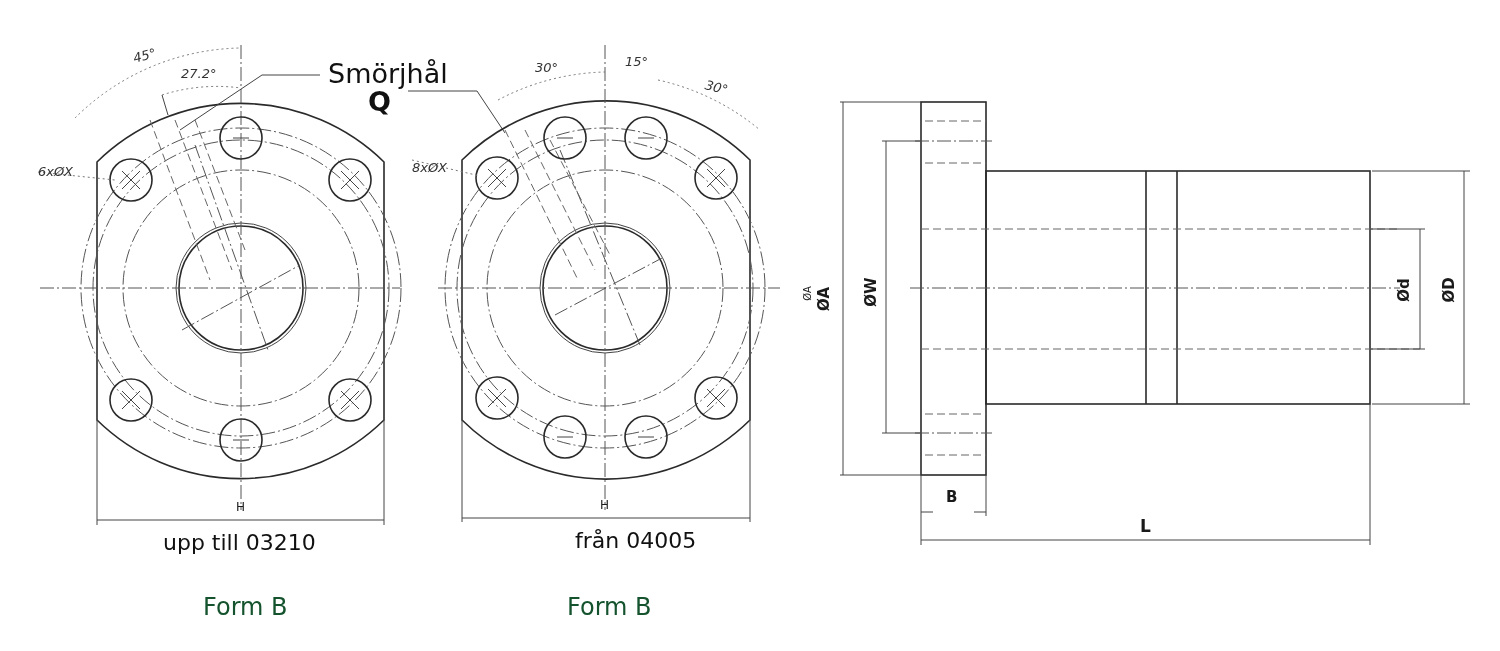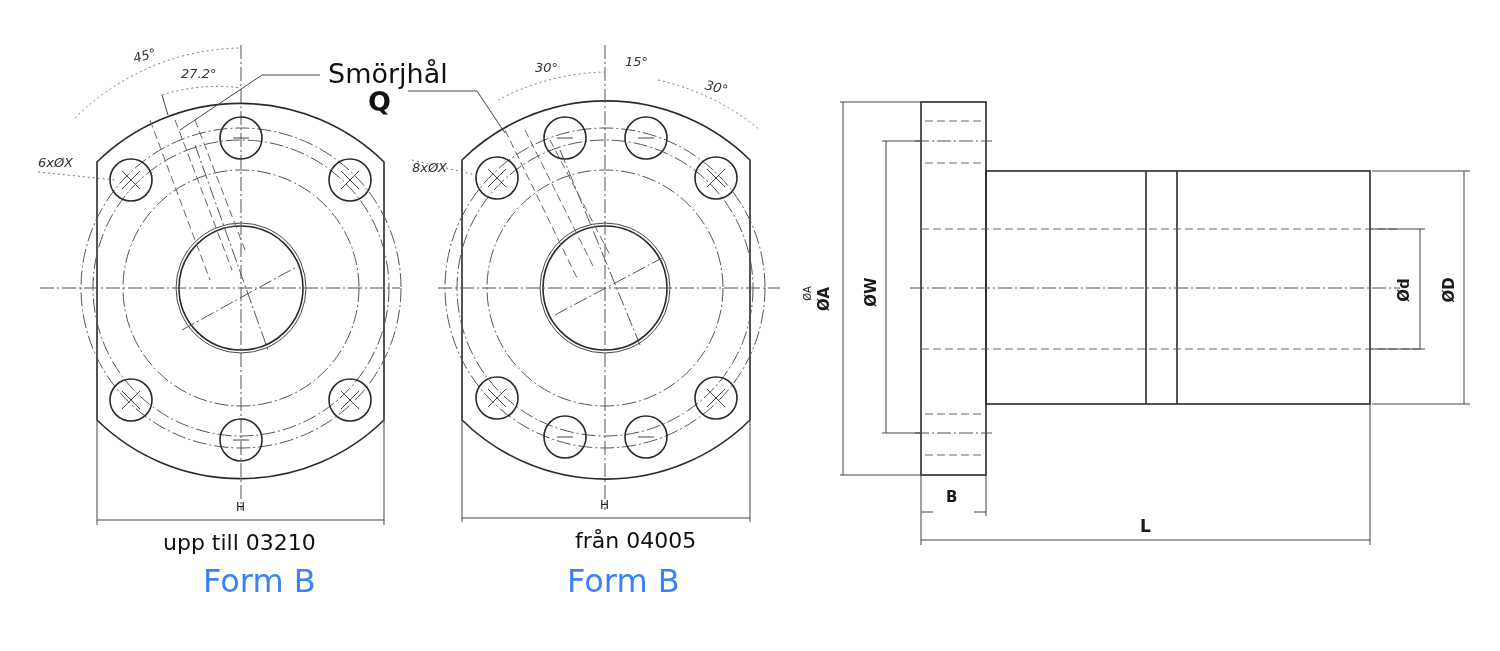--- a/index.html
+++ b/index.html
@@ -8,21 +8,21 @@
   svg { position: absolute; left: 0; top: 0; }
   .ln { stroke: #2a2a2a; stroke-width: 1.6; fill: none; }
   .thin { stroke: #444; stroke-width: 1; fill: none; }
   .cl { stroke: #555; stroke-width: 1; fill: none; stroke-dasharray: 14 3 2 3; }
   .hid { stroke: #666; stroke-width: 1; fill: none; stroke-dasharray: 8 4; }
   .dot { stroke: #777; stroke-width: 1; fill: none; stroke-dasharray: 2 3; }
   .lbl { position: absolute; color: #1a1a1a; white-space: nowrap; }
   .sm { font-size: 13px; font-family: "DejaVu Sans", sans-serif; font-style: italic; color: #333; }
   .dimv { font-size: 15px; font-weight: bold; }
   .cap1 { font-size: 22px; color: #111; }
-  .cap2 { font-size: 32px; color: #3b82f6; }
+  .cap2 { font-size: 24px; color: #14532d; margin-top: 31px; }
   .big { font-size: 27px; color: #111; }
 </style>
 </head>
 <body>
 
 <svg width="1500" height="651" viewBox="0 0 1500 651">
 
   <g>
 
     <path class="ln" d="M97,162 A205,205 0 0 1 384,162 L384,420 A205,205 0 0 1 97,420 Z"></path>
@@ -155,21 +155,21 @@
     <line class="thin" x1="1370" y1="404" x2="1370" y2="545"></line>
     <line class="thin" x1="921" y1="540" x2="1370" y2="540"></line>
   </g>
 </svg>
 
 <div class="lbl big" style="left:328px;top:58px;">Smörjhål</div>
 <div class="lbl big" style="left:368px;top:86px;font-weight:bold;">Q</div>
 
 <div class="lbl sm" style="left:133px;top:48px;transform:rotate(-14deg);">45°</div>
 <div class="lbl sm" style="left:181px;top:66px;">27.2°</div>
-<div class="lbl sm" style="left:38px;top:155px;text-align:right;">6xØX</div>
+<div class="lbl sm" style="left:38px;top:164px;text-align:right;">6xØX</div>
 <div class="lbl" style="left:236px;top:500px;font-size:12px;">H</div>
 <div class="lbl cap1" style="left:163px;top:530px;text-align:right;">upp till 03210</div>
 <div class="lbl cap2" style="left:203px;top:562px;">Form B</div>
 
 <div class="lbl sm" style="left:535px;top:60px;">30°</div>
 <div class="lbl sm" style="left:625px;top:54px;">15°</div>
 <div class="lbl sm" style="left:705px;top:80px;transform:rotate(14deg);">30°</div>
 <div class="lbl sm" style="left:412px;top:160px;">8xØX</div>
 <div class="lbl" style="left:600px;top:498px;font-size:12px;">H</div>
 <div class="lbl cap1" style="left:544px;top:528px;margin-left:31px;">från 04005</div>

